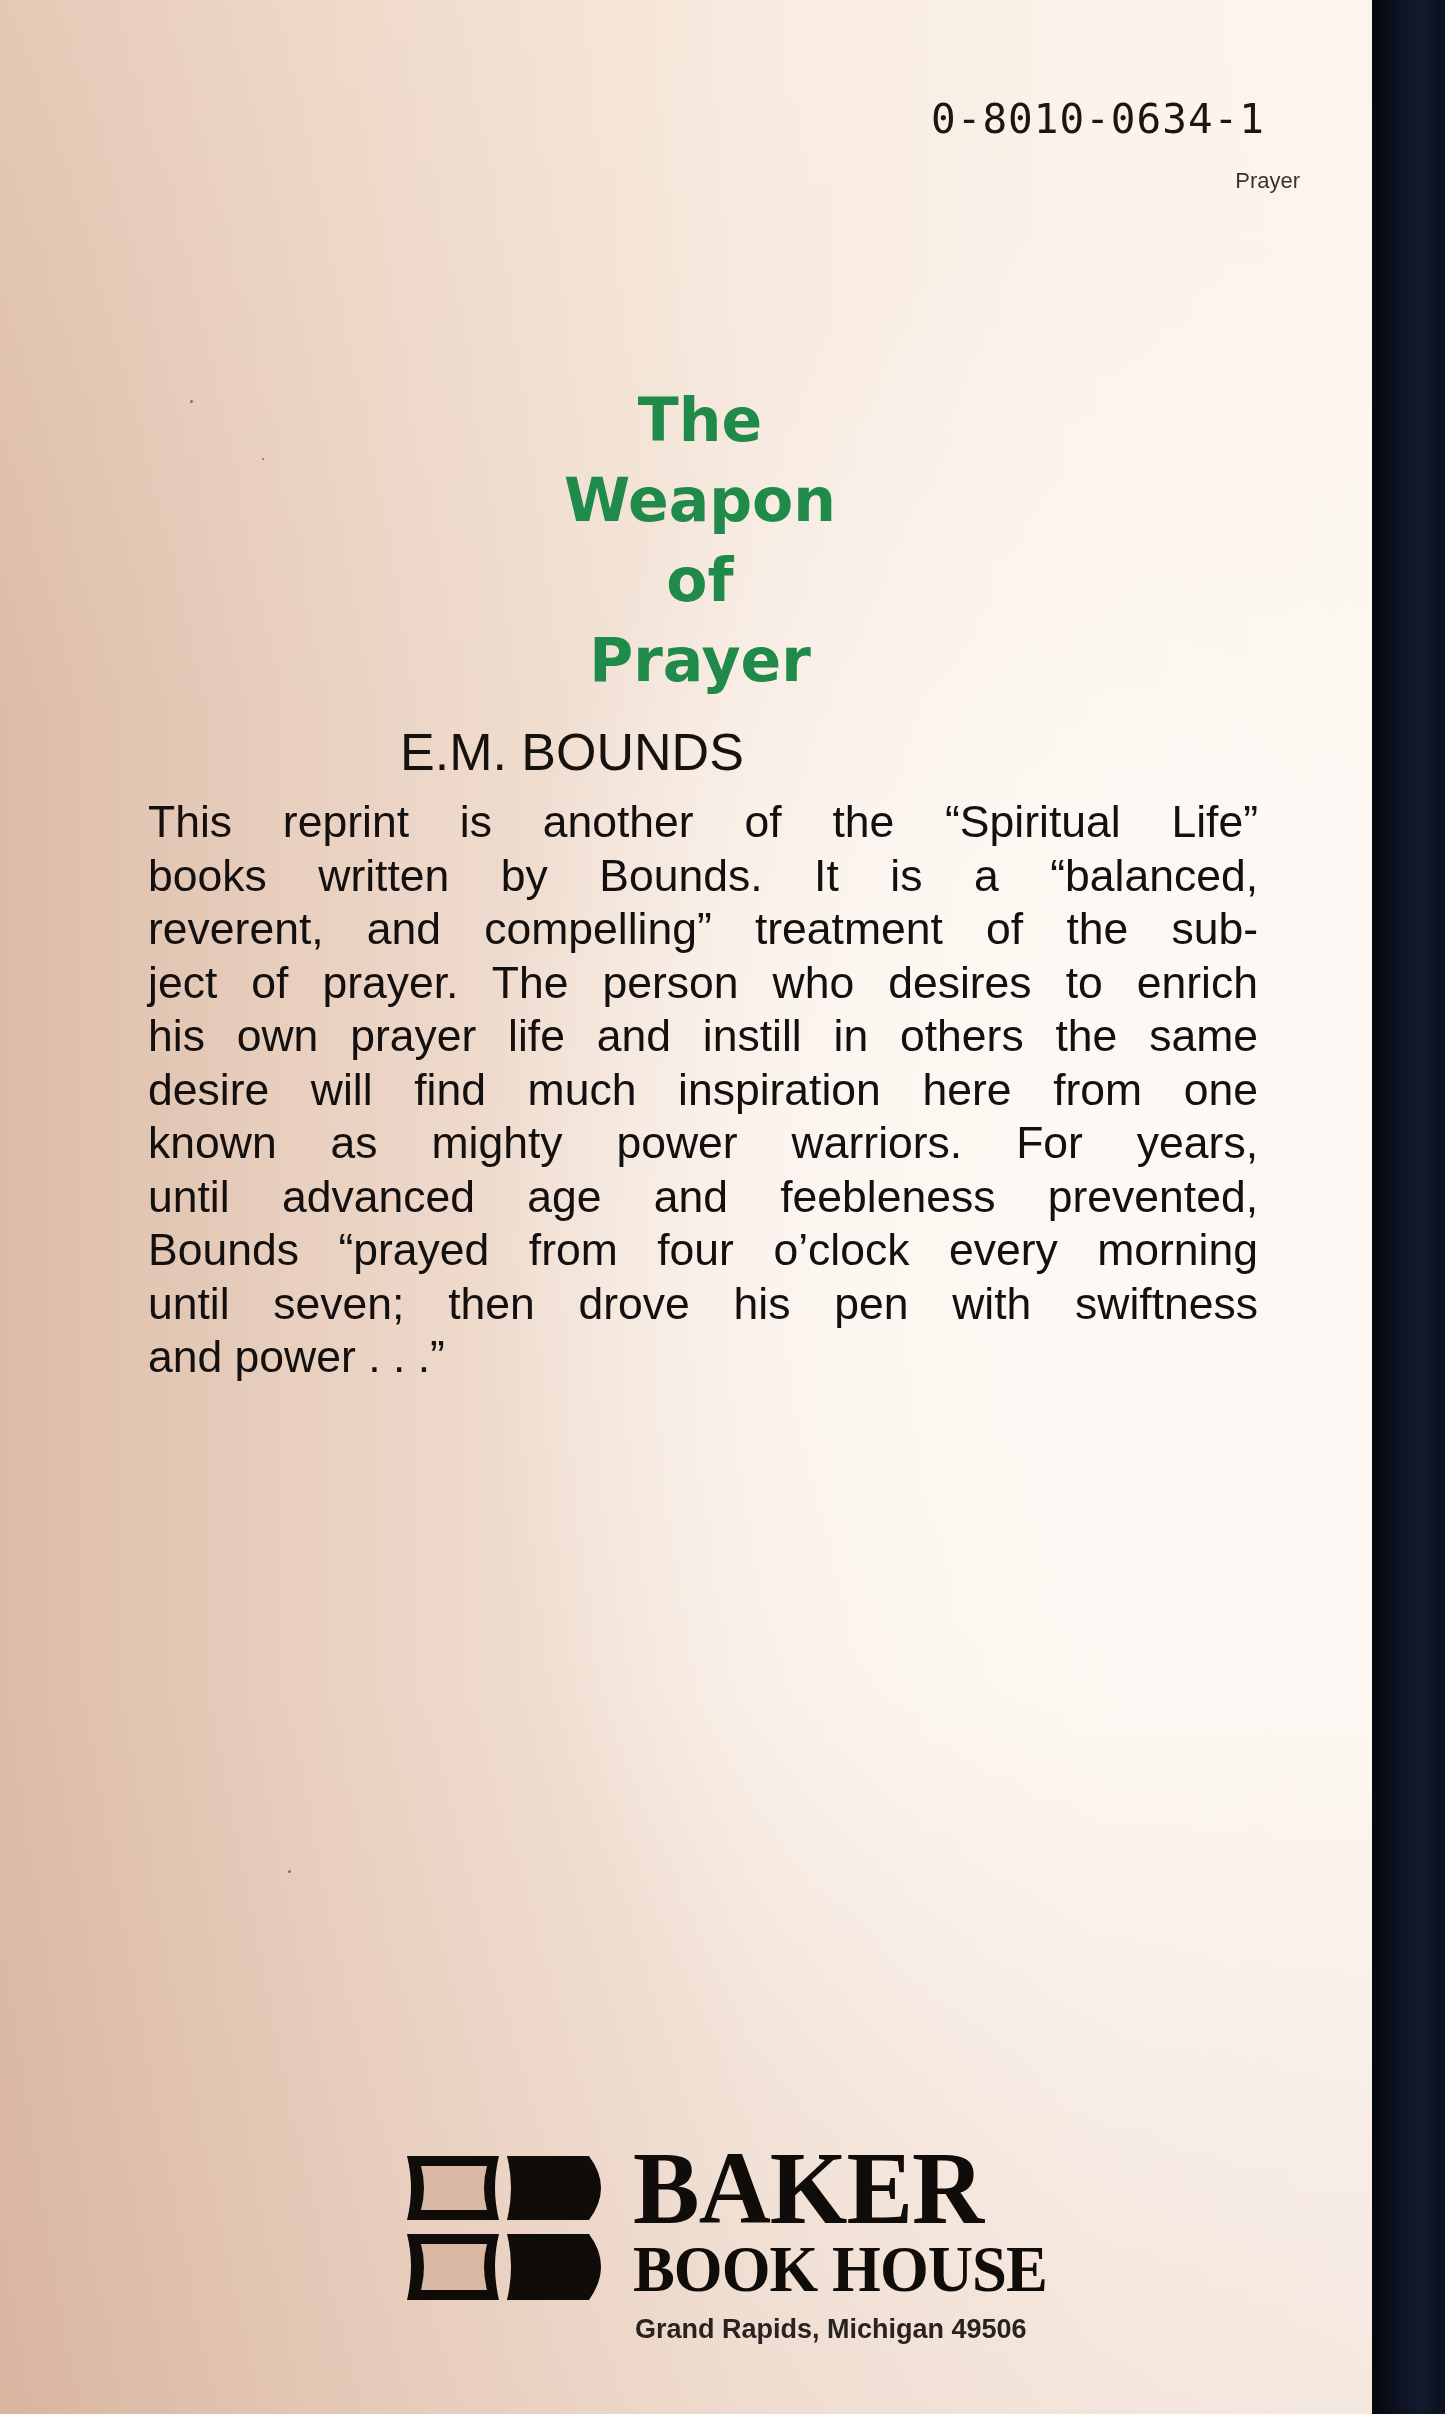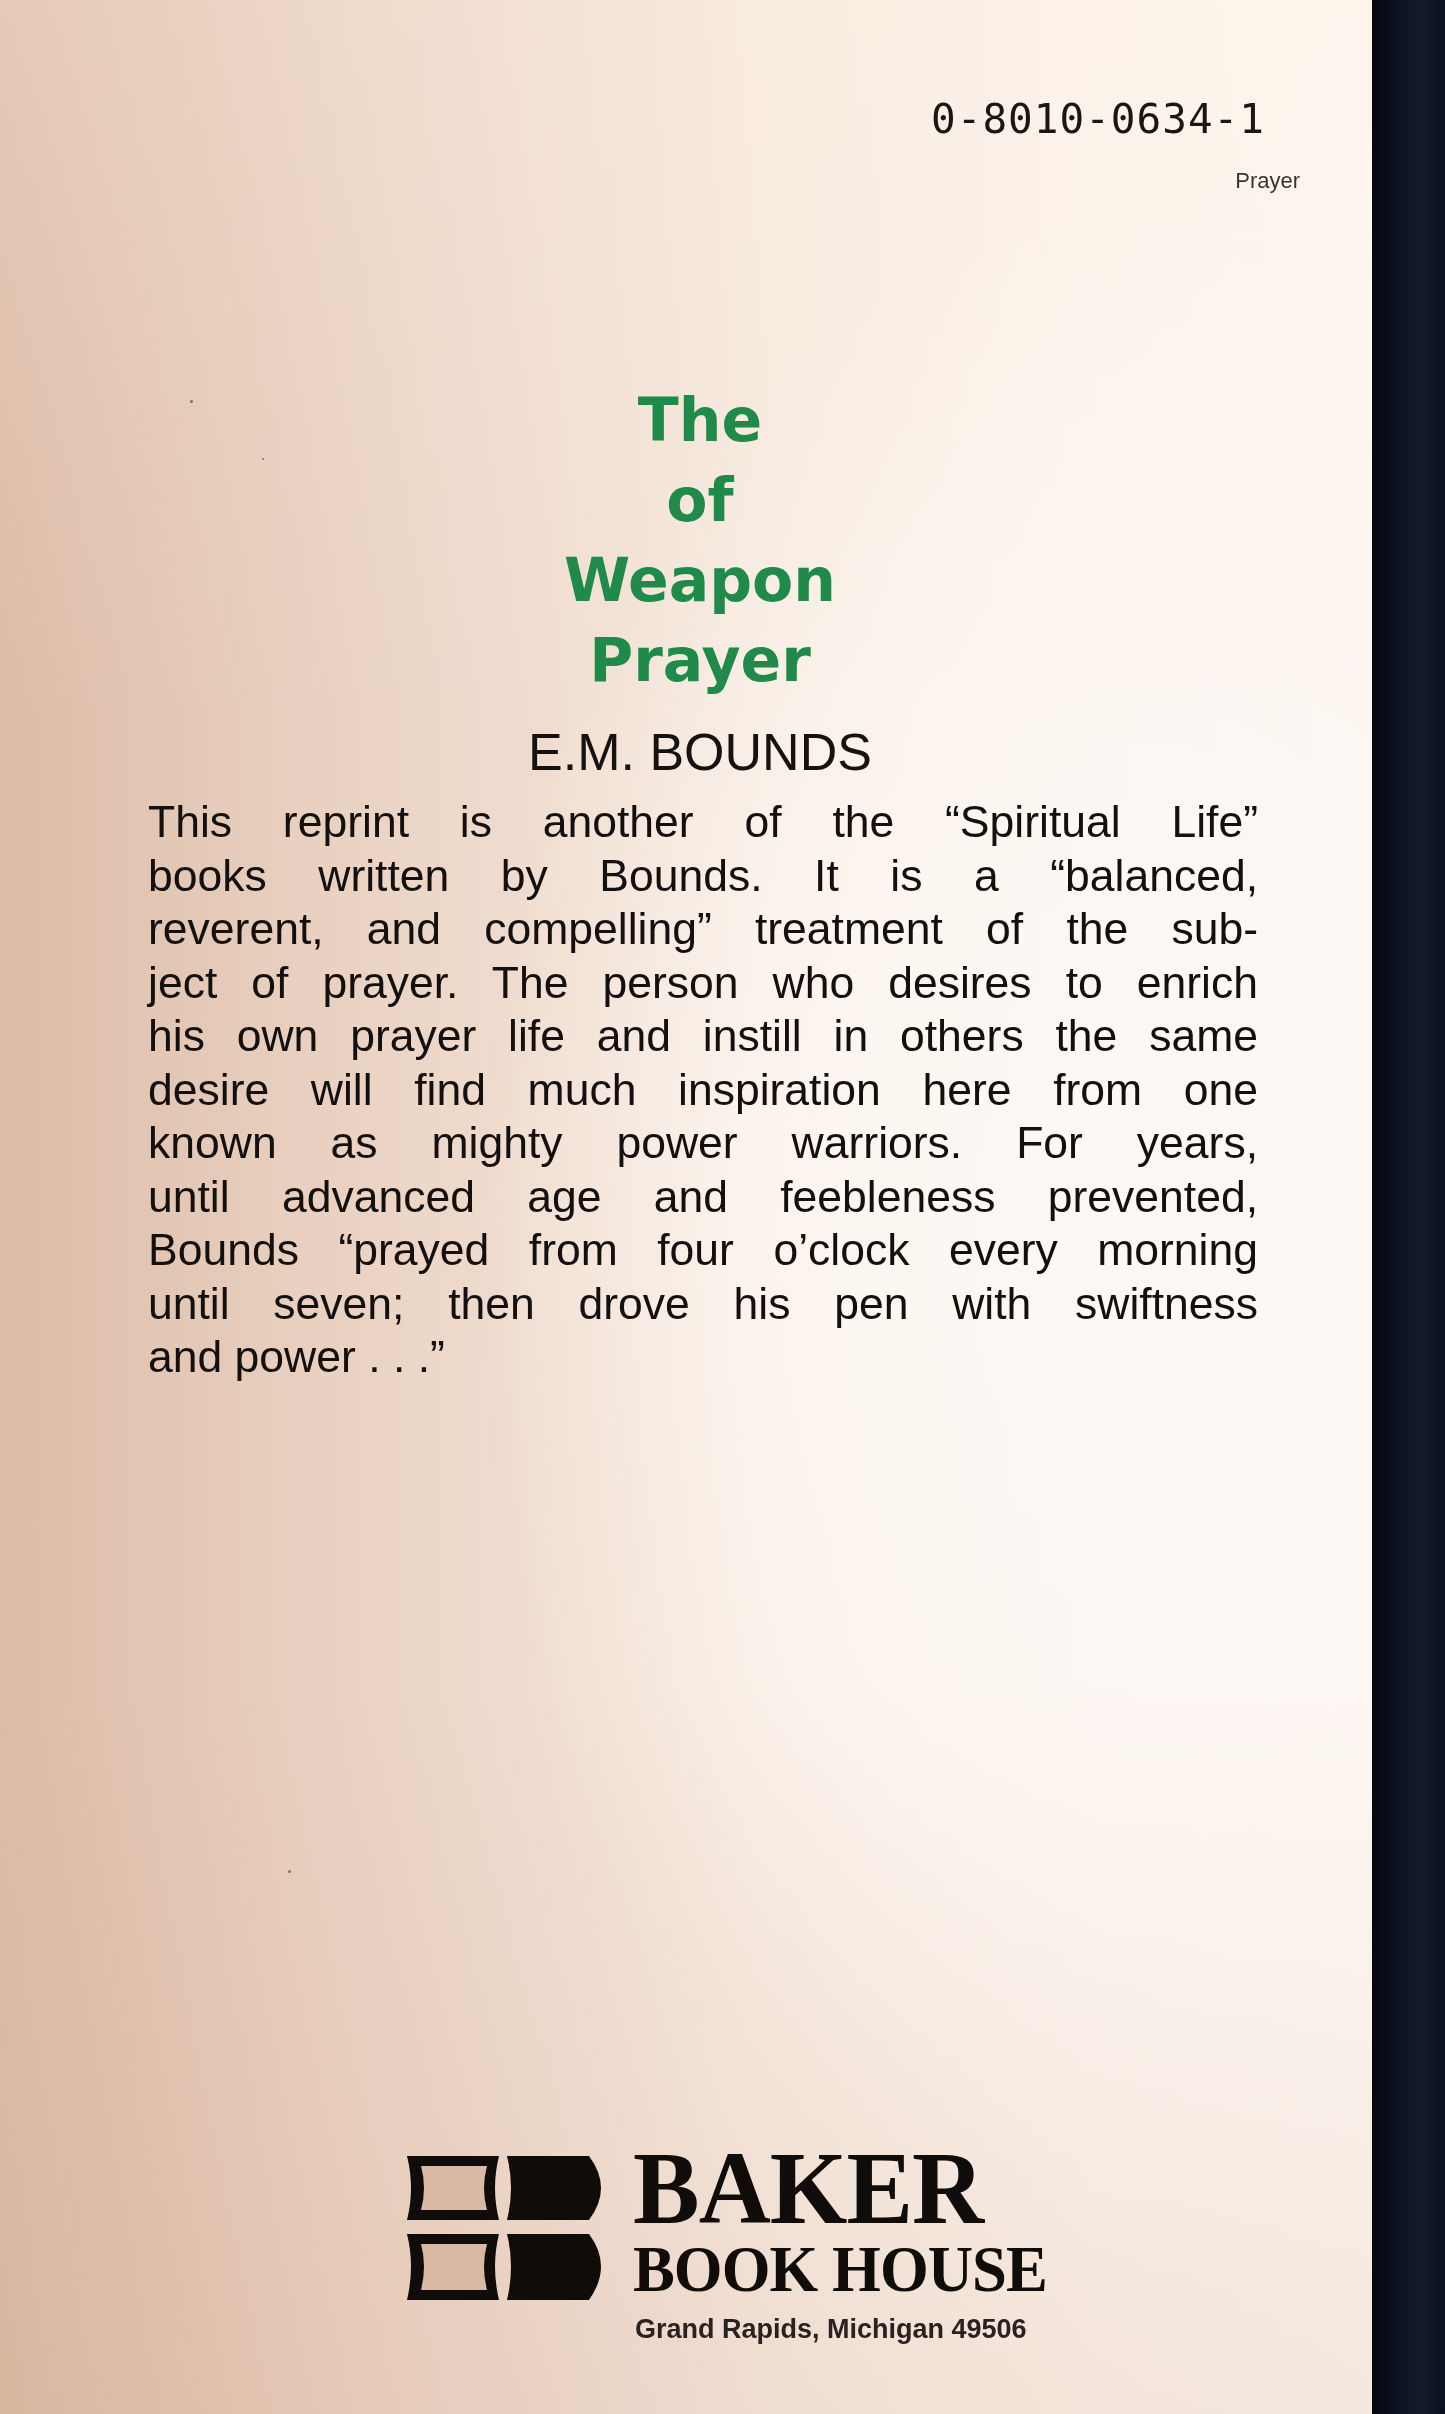--- a/index.html
+++ b/index.html
@@ -75,21 +75,21 @@
       z-index: 2;
     }
     .title span {
       display: block;
     }
     .author {
       position: absolute;
       left: 400px;
       top: 722px;
       width: 600px;
-      text-align: center;
+      text-align: left;
       font-family: "Liberation Sans", sans-serif;
       font-size: 52px;
       color: #161210;
       z-index: 2;
     }
     .blurb {
       position: absolute;
       left: 148px;
       top: 795px;
       width: 1110px;
@@ -171,22 +171,22 @@
 </head>
 <body>
 
 <div class="cover">
 
   <div class="isbn">0-8010-0634-1</div>
   <div class="category">Prayer</div>
 
   <div class="title">
     <span>The</span>
+    <span>Weapon</span>
     <span>of</span>
-    <span>Weapon</span>
     <span>Prayer</span>
   </div>
 
   <div class="author">E.M. BOUNDS</div>
 
   <div class="blurb">
     <span class="line">This reprint is another of the “Spiritual Life”</span>
     <span class="line">books written by Bounds. It is a “balanced,</span>
     <span class="line">reverent, and compelling” treatment of the sub-</span>
     <span class="line">ject of prayer. The person who desires to enrich</span>

